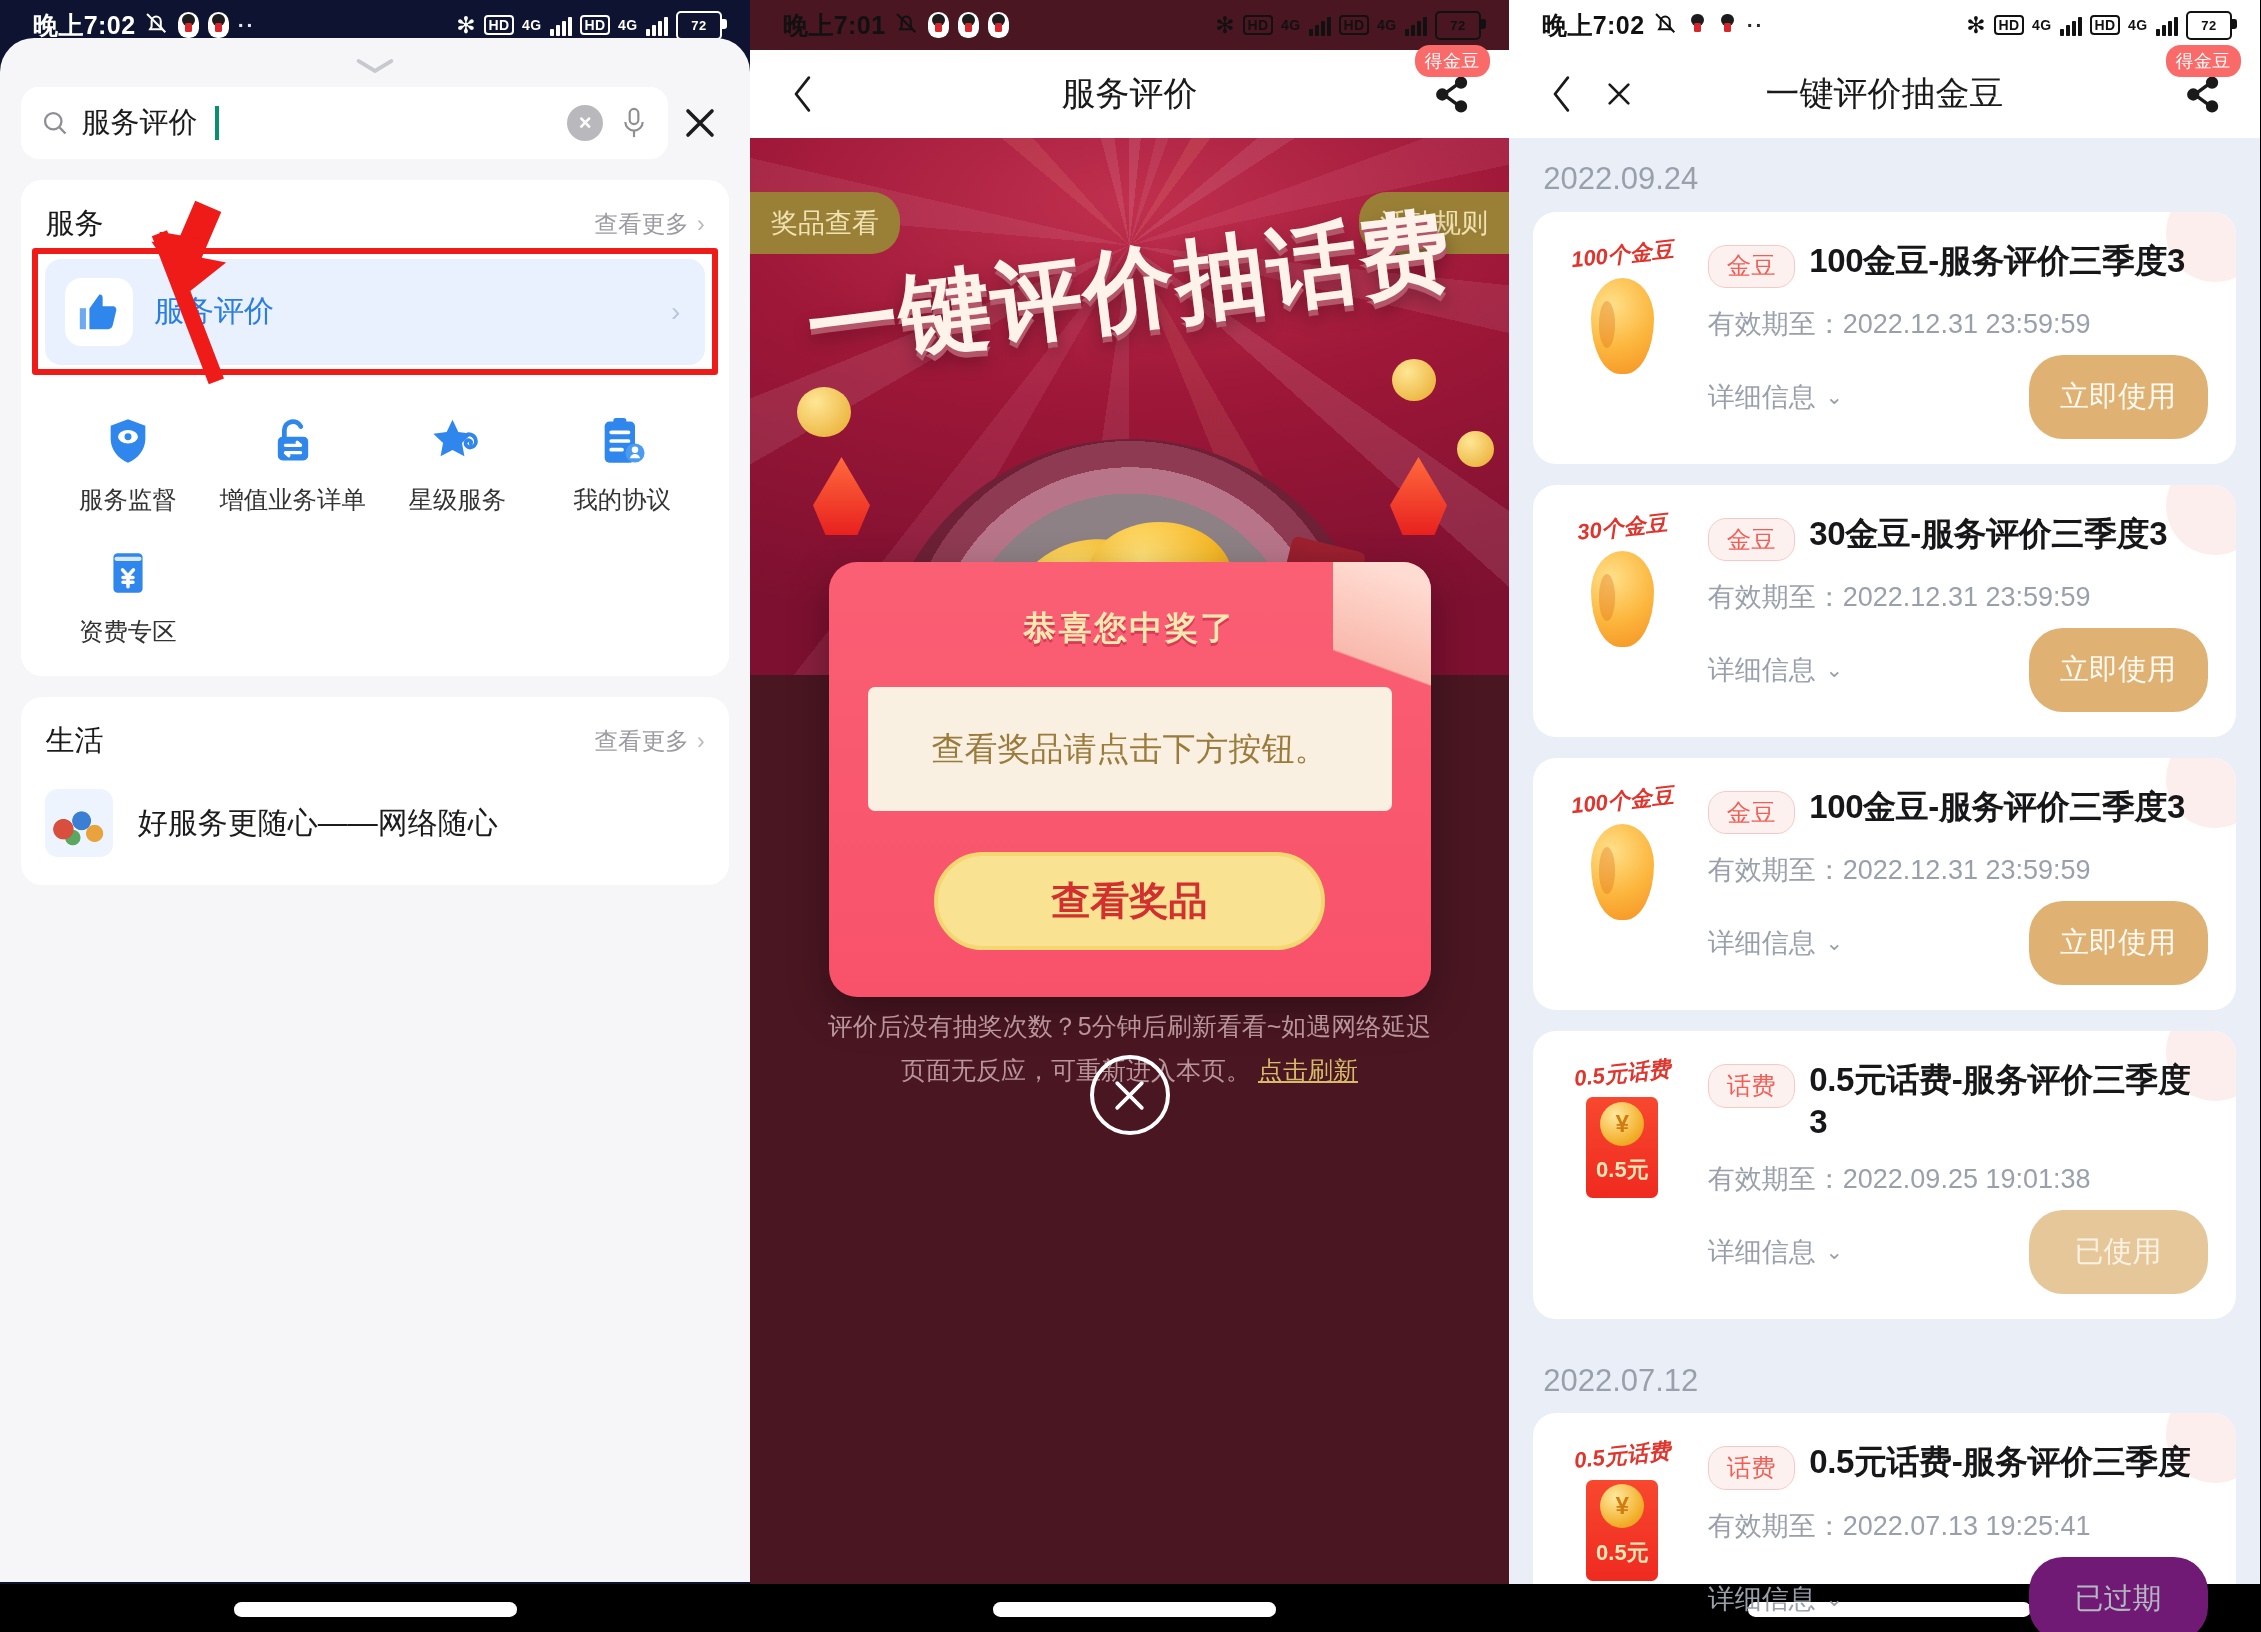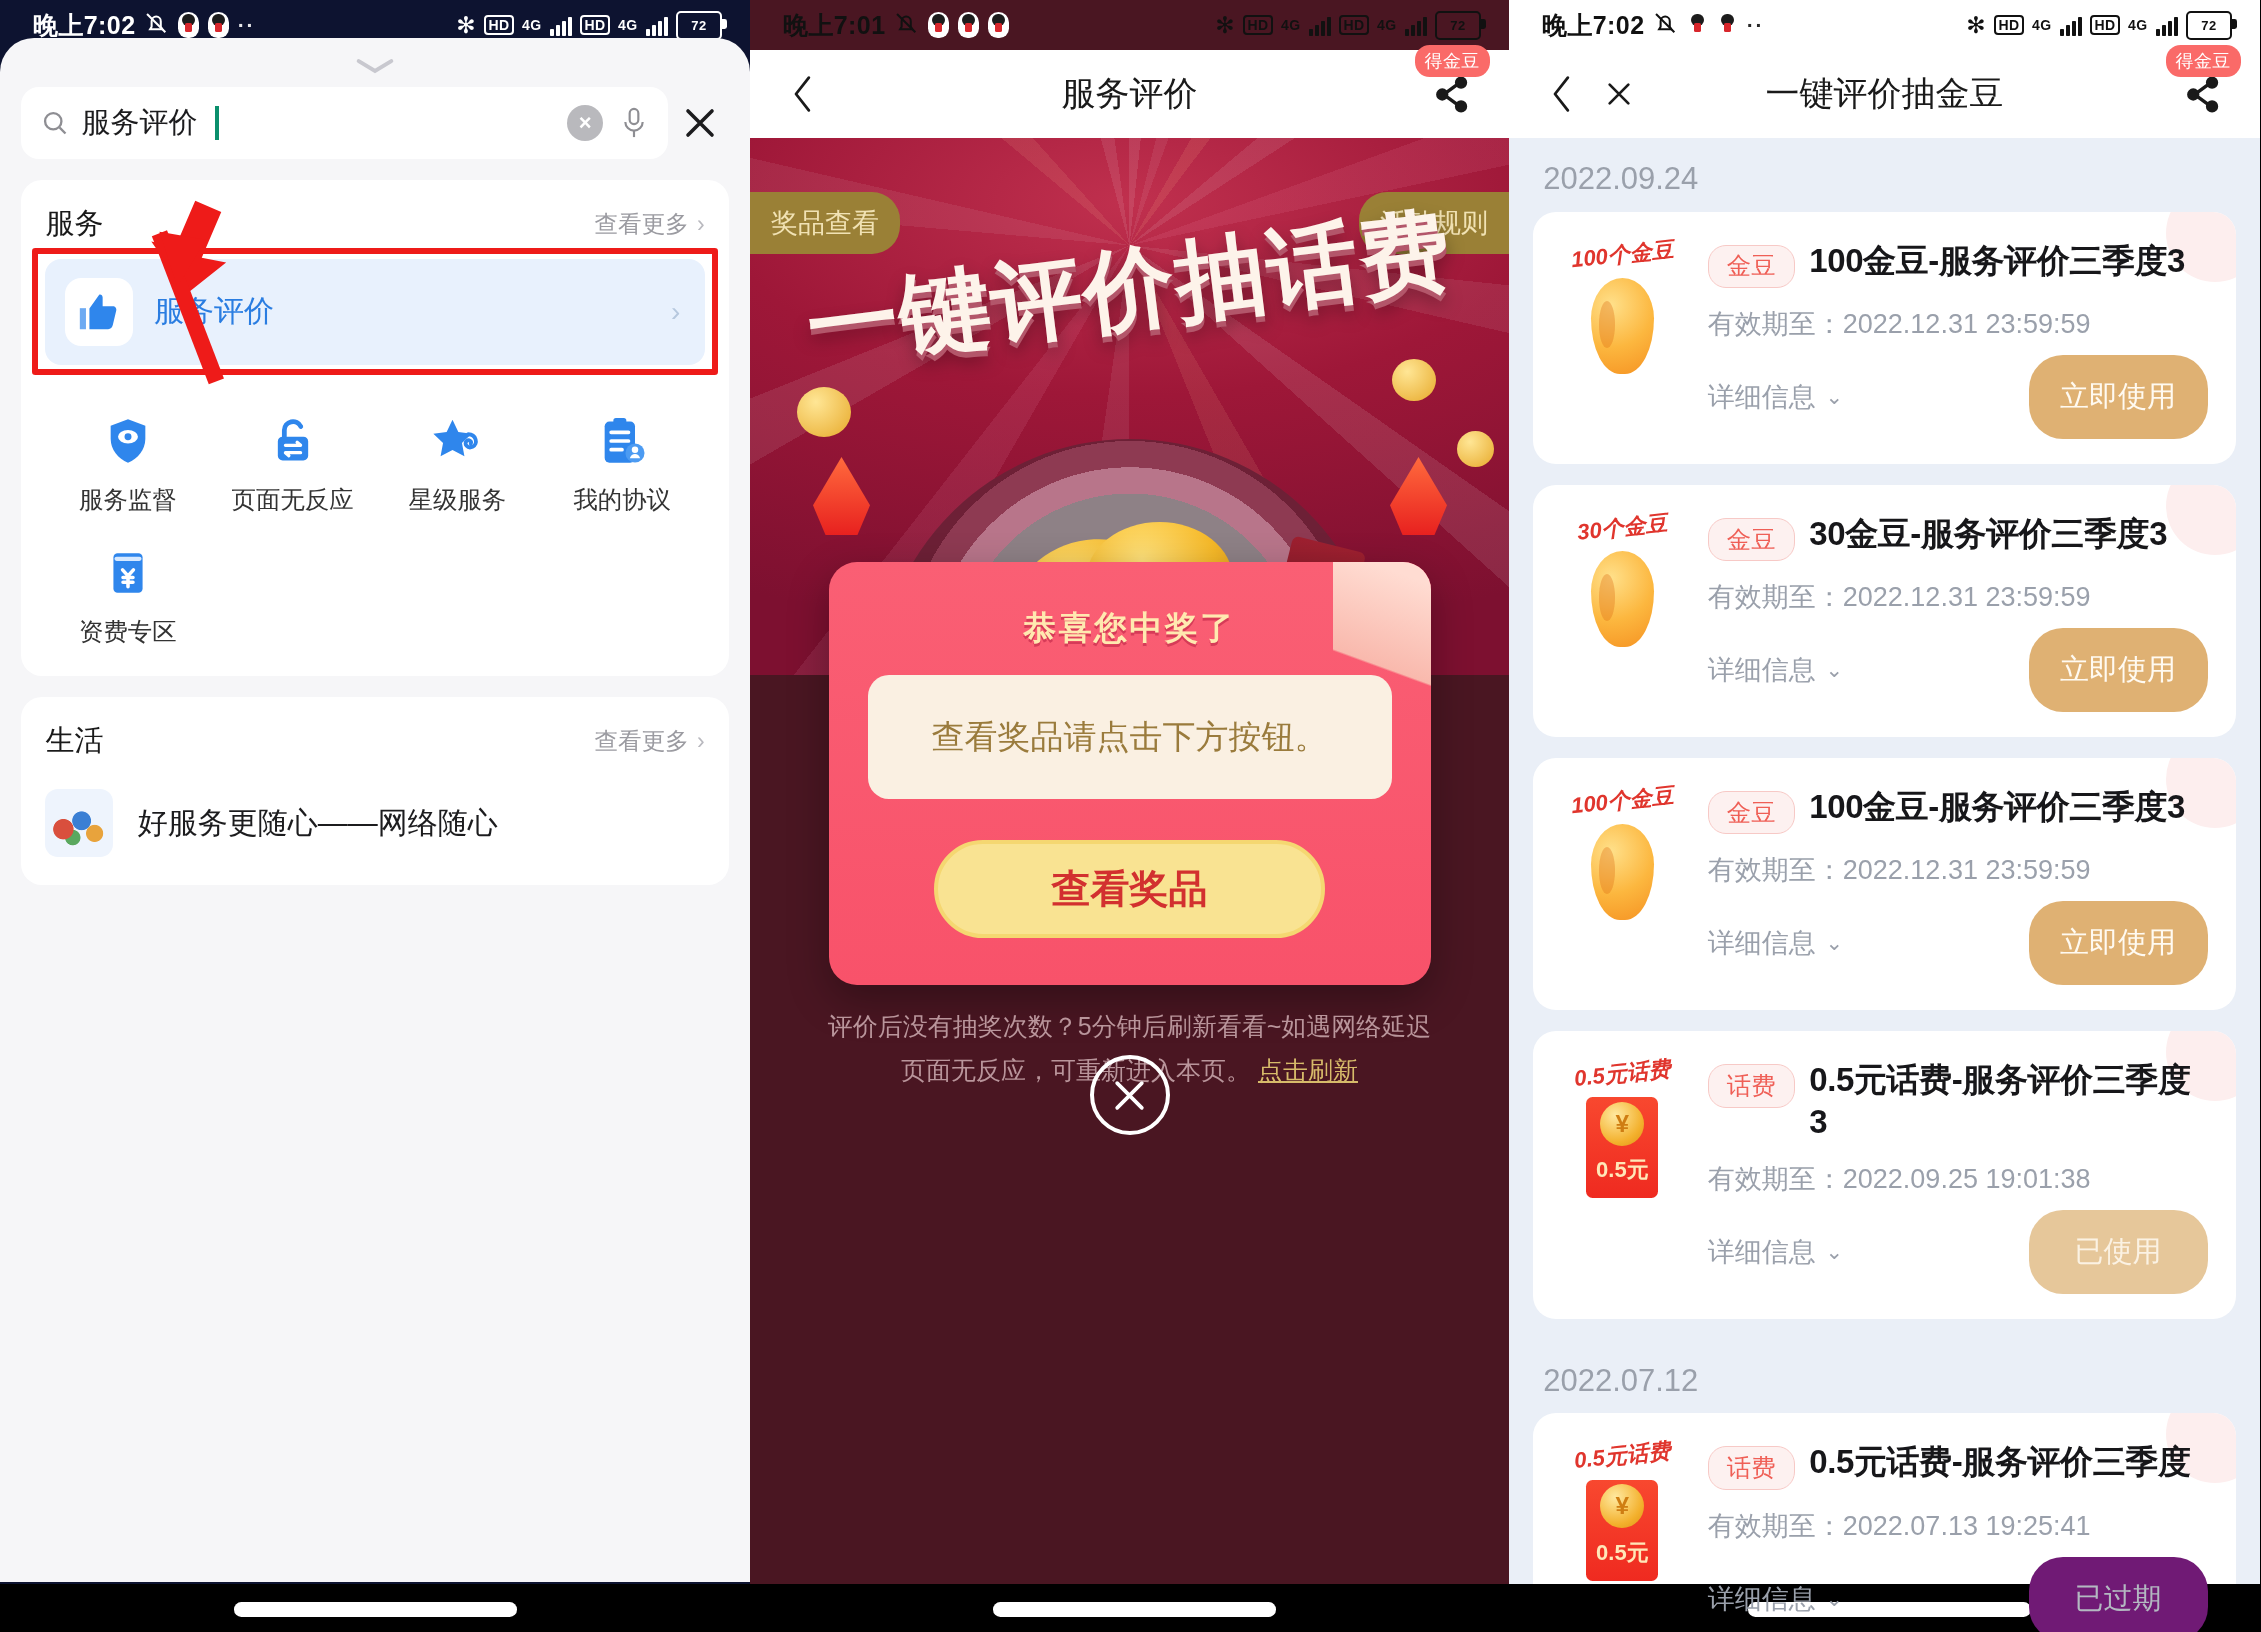--- a/index.html
+++ b/index.html
@@ -128,21 +128,21 @@
   .coin-b { width:147px;height:116px; left:78px; top:3.3px; }
   .redenv { position:absolute; right:28px; top:104px; width:75px; height:106px; background:linear-gradient(#9e2030,#7e1726); border-radius:6.5px; transform: rotate(14deg); }
   .flame { position:absolute; width:57px;height:78px; background: linear-gradient(#ff6a3d,#e8211f); clip-path: polygon(50% 0%, 100% 62%, 78% 100%, 22% 100%, 0% 62%); }
   .fl1 { left:63px; top:319px; }
   .fl2 { right:62px; top:319px; }
   .gold-dot { position:absolute; border-radius:50%; background: radial-gradient(circle at 35% 30%, #ffe695, #e7a92a); }
 
   .modal { position:absolute; left:50%; top:562px; transform:translateX(-50%); width:602px; border-radius:28px;
       background: linear-gradient(#fa5f74, #f8526a); padding: 44px 39px 47px 39px; box-shadow: 0 14.7px 41px rgba(0,0,0,.3); }
   .modal-title { text-align:center; font-size:33px; font-weight:800; color:#ffe9b0; text-shadow:0 3.3px 0 #d63b58; letter-spacing:2.4px; }
-  .modal-body { margin-top:24px; background:#faf0e2; border-radius:21px; min-height:124px; display:flex; align-items:center; justify-content:center; padding: 19.5px 24.4px; }
+  .modal-body { margin-top:36px; background:#faf0e2; border-radius:7px; min-height:124px; display:flex; align-items:center; justify-content:center; padding: 19.5px 24.4px; }
   .modal-body span { font-size:33px; color:#9a7b3c; }
   .modal-btn { margin: 41px auto 0 auto; width:391px; height:98px; border-radius:49px; background:#f9e392; border:4.1px solid #f5d771;
       display:flex; align-items:center; justify-content:center; font-size:39px; font-weight:700; color:#d2302f; }
   .modal-ribbon { position:absolute; right:0; top:0; width:98px; height:187px; background:linear-gradient(200deg, #ffdcd2 10%, #f9b9ad 55%, transparent 56%); border-radius:0 28px 0 0; }
 
   .hint { position:absolute; left:0; right:0; top:1005px; text-align:center; color:#b9959b; font-size:25px; line-height:1.75; padding: 0 44px; }
   .hint a { color:#d7bb6a; text-decoration:underline; }
   .dismiss { position:absolute; left:50%; top:1055px; transform:translateX(-50%); width:80px;height:80px;border-radius:50%; border:4.1px solid #ffffff;
       display:flex;align-items:center;justify-content:center; }
   .dismiss svg{width:37px;height:37px}
@@ -286,21 +286,21 @@
             <div class="glabel">服务监督</div>
           </div>
           <div class="gcell">
             <div class="gicon">
               <svg width="52" height="52" viewBox="0 0 24 24" fill="none">
                   <path d="M8 10V7a4 4 0 0 1 7.6-1.7" stroke="#2f86ec" stroke-width="2.2" stroke-linecap="round"></path>
                   <rect x="5" y="10" width="14" height="11" rx="2.2" fill="#2f86ec"></rect>
                   <path d="M8.5 14h7l-1.6-1.4M15.5 17.4h-7l1.6 1.4" stroke="#fff" stroke-width="1.5" stroke-linecap="round" stroke-linejoin="round"></path>
                 </svg>
             </div>
-            <div class="glabel">页面无反应</div>
+            <div class="glabel">增值业务详单</div>
           </div>
           <div class="gcell">
             <div class="gicon">
               <svg width="54" height="54" viewBox="0 0 24 24" fill="#2f86ec">
                   <path d="M10 2.6l2.6 5.4 5.9.8-4.3 4.1 1.1 5.9L10 16l-5.3 2.8 1.1-5.9L1.5 8.8l5.9-.8z"></path>
                   <path d="M17 9c3.5 0 4.6 4.3 1.9 5.6-2.2 1-4-1.4-2.6-2.6 1-.8 2.4.1 1.8 1.2" stroke="#2f86ec" stroke-width="1.7" fill="none" stroke-linecap="round"></path>
                 </svg>
             </div>
             <div class="glabel">星级服务</div>
           </div>

